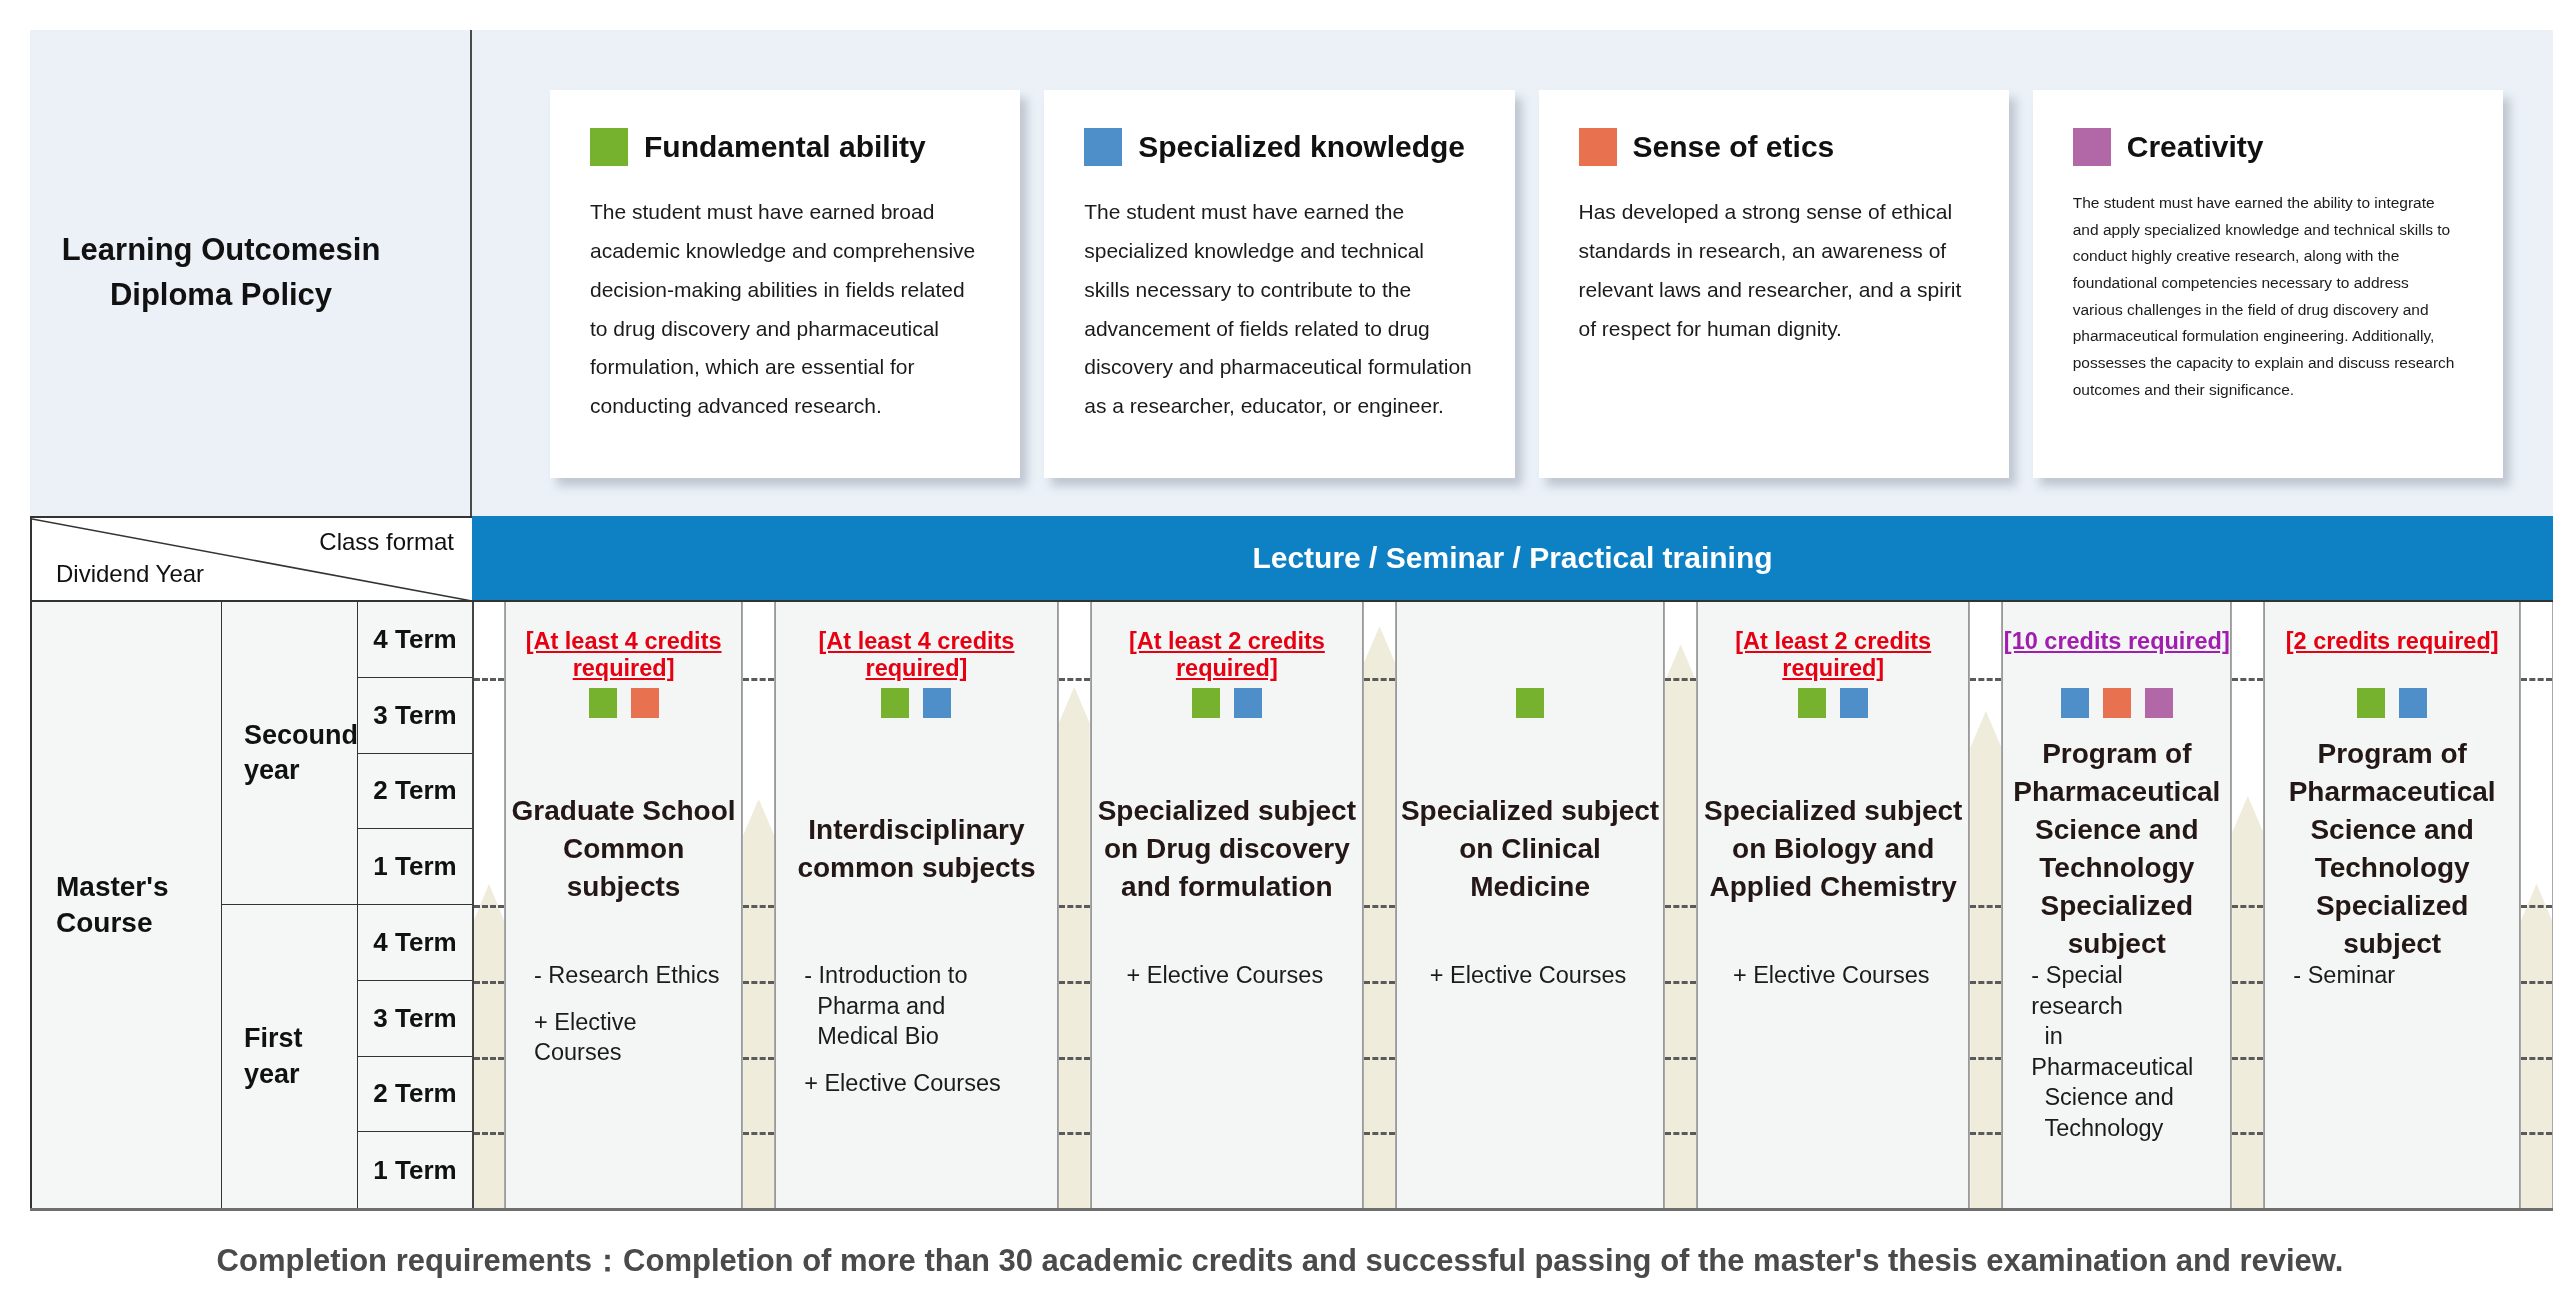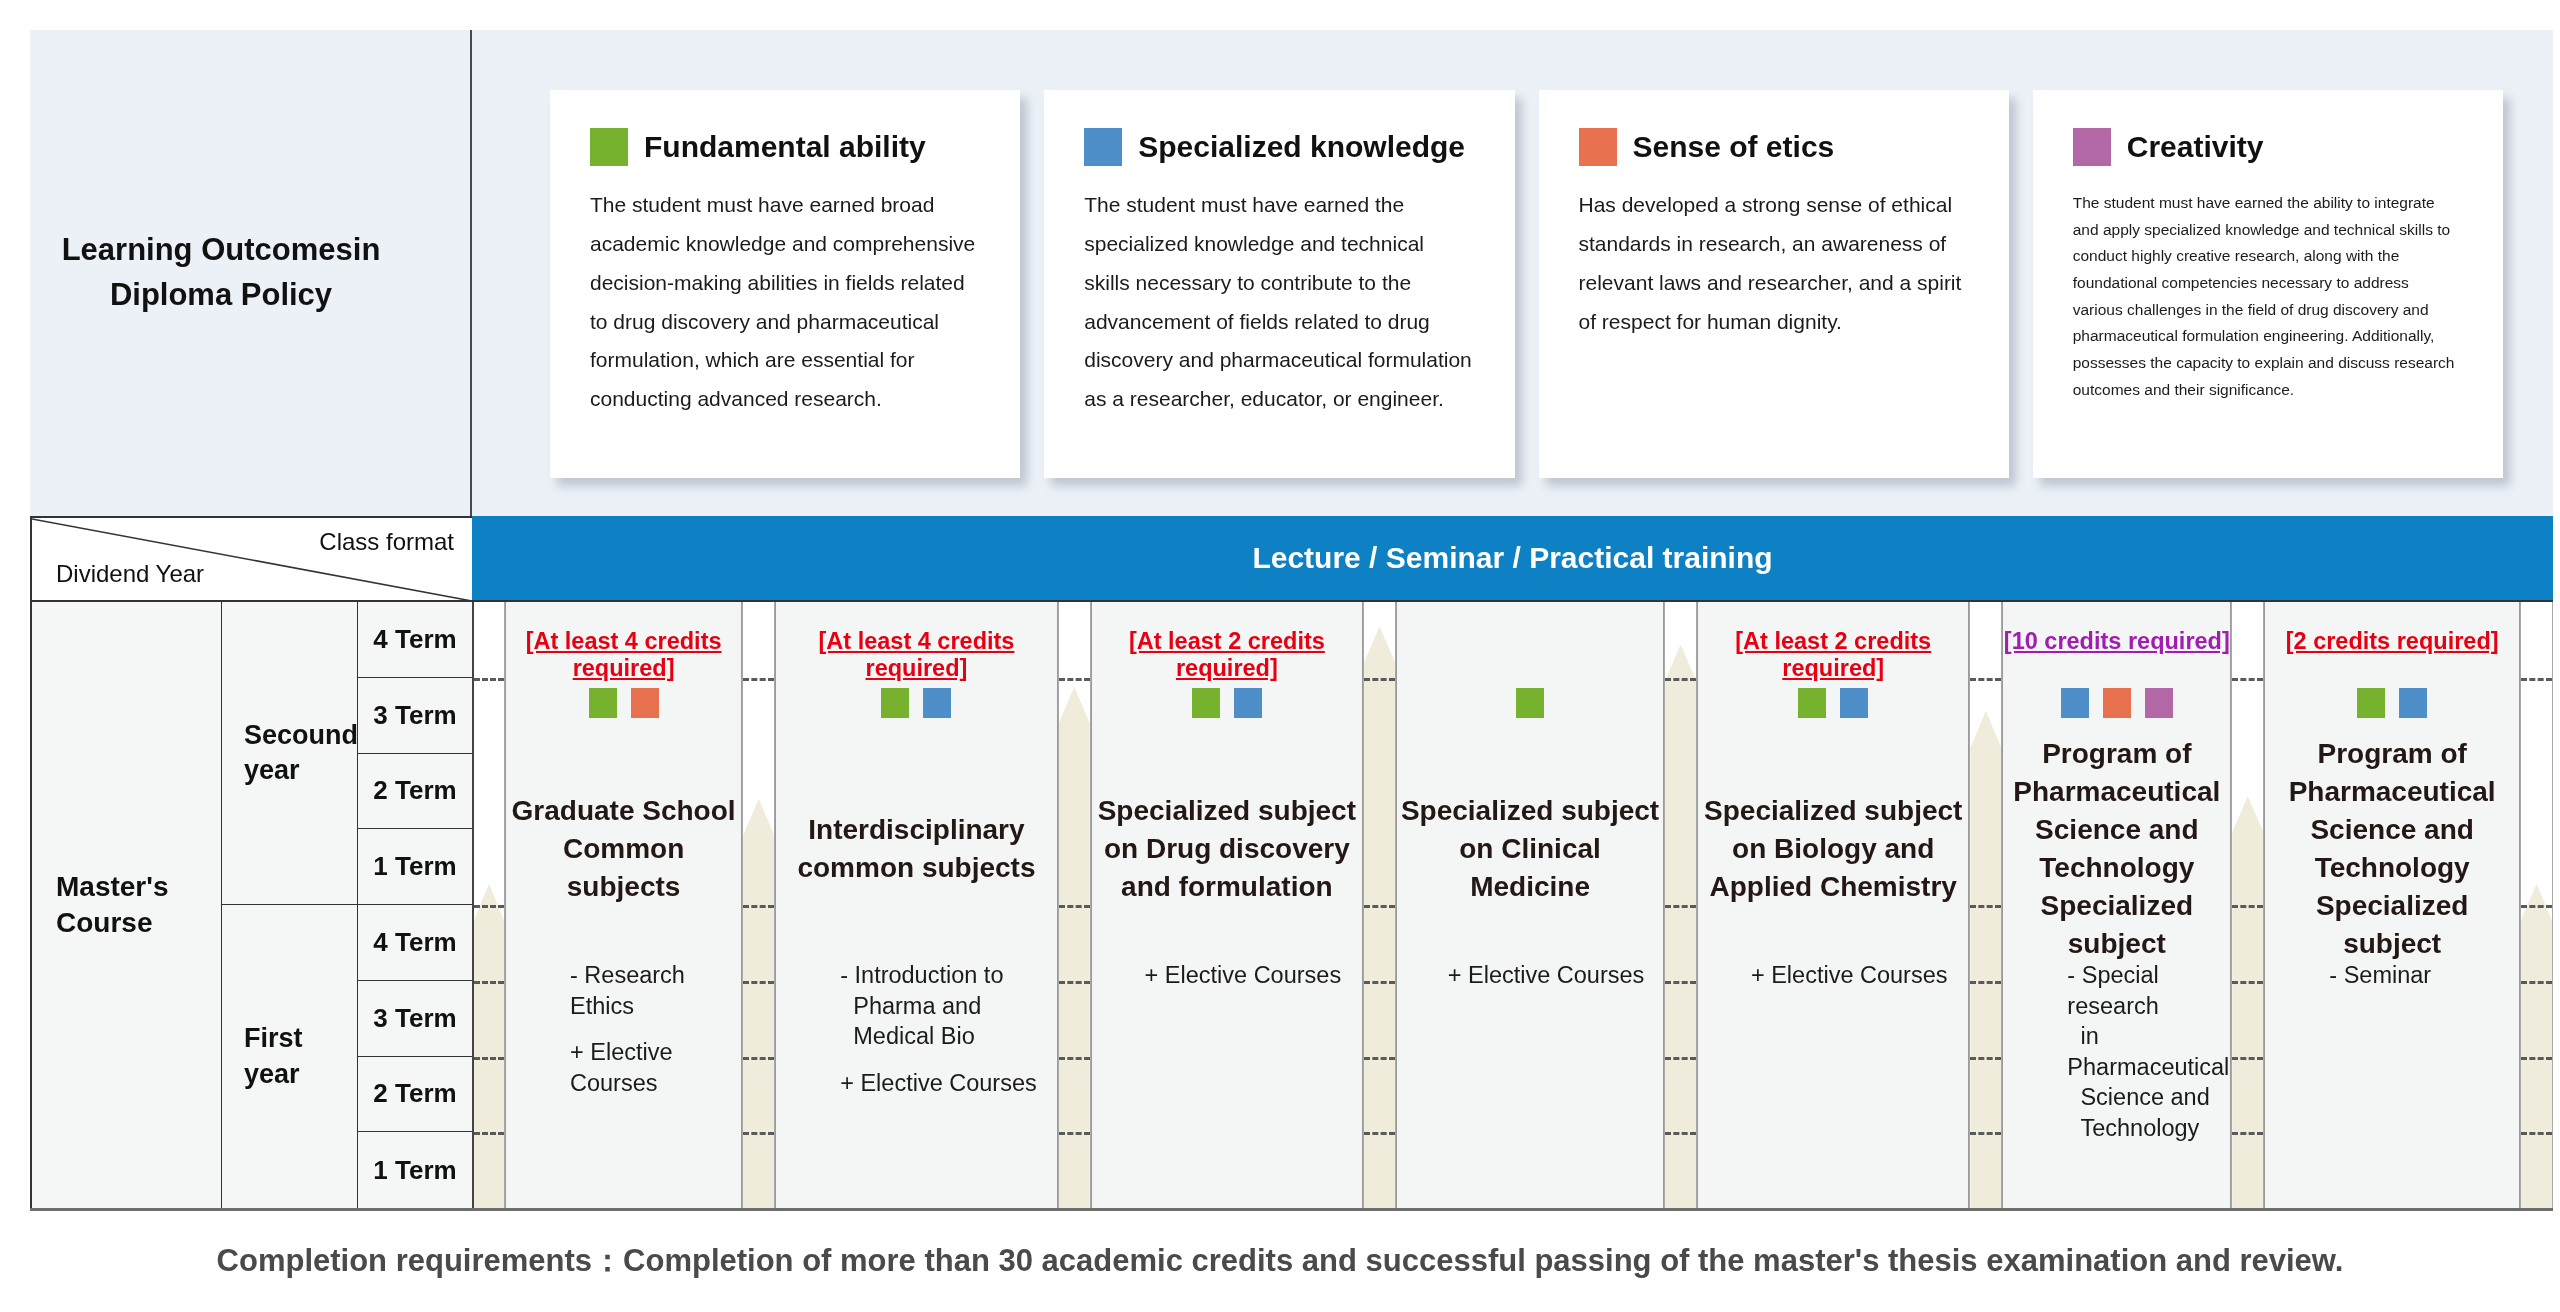--- a/index.html
+++ b/index.html
@@ -17,21 +17,21 @@
   }
   .top-divider { position:absolute; left:440px; top:0; width:2px; height:100%; background:#4a4a4a; }
   .cards { position:absolute; left:520px; top:60px; width:1953px; height:388px; display:flex; gap:24px;justify-content:space-between; }
   .card {
     flex:1 1 0; background:#ffffff; box-shadow:7px 8px 9px rgba(120,130,145,0.38);
     padding:38px 40px; box-sizing:border-box;
   }
   .card-head { display:flex; align-items:center; gap:16px; }
   .card-square { width:38px; height:38px; flex:0 0 38px; }
   .card-title { font-size:30px; font-weight:bold; color:#111; letter-spacing:0; }
-  .card-body { margin-top:20px; font-size:21px; line-height:1.85; color:#1b1b1b; }
+  .card-body { margin-top:27px; font-size:21px; line-height:1.85; color:#1b1b1b; }
   .card.small-body .card-body { font-size:15.5px; line-height:1.72; margin-top:24px; }
   
   .header-row { position:absolute; left:30px; top:516px; width:2523px; height:84px; }
   .diagonal-cell {
     position:absolute; left:0; top:0; width:442px; height:84px; background:#fff;
     border-top:2px solid #333; border-left:2px solid #333; box-sizing:border-box;
   }
   .diagonal-cell svg { position:absolute; left:0; top:0; }
   .class-format { position:absolute; right:18px; top:10px; font-size:24px; color:#111; }
   .dividend-year { position:absolute; left:24px; bottom:12px; font-size:24px; color:#111; }
@@ -77,21 +77,21 @@
     position:absolute; top:26px; left:0; right:0; text-align:center;
     font-size:23.5px; font-weight:bold; color:#e60012;text-decoration:underline;
   }
   .panel-squares { position:absolute; top:86px; left:0; right:0; display:flex; justify-content:center; gap:14px; }
   .panel-square { width:28px; height:30px; }
   .panel-title {
     position:absolute; top:128px; left:0; right:0; height:238px;
     display:flex; align-items:center; justify-content:center; text-align:center;
     font-size:28px; font-weight:bold; color:#231815; white-space:pre-line; line-height:1.36;
   }
-  .panel-courses { position:absolute; top:358px; left:0; right:4px; padding:0 10px 0 28px; box-sizing:border-box;margin-left:36px; }
+  .panel-courses { position:absolute; top:358px; left:0; right:4px; padding:0 10px 0 28px; box-sizing:border-box; }
   .panel-courses.center { padding:0; text-align:center; }
   .course-item { font-size:23.5px; color:#1b1b1b; white-space:pre-wrap; line-height:1.3; margin-bottom:16px; }
   
   .completion {
     position:absolute; left:0; top:1240px; width:100%; text-align:center;
     font-size:31px; font-weight:bold; color:#4a4a4a;
   }
 </style>
 </head>
 <body>

